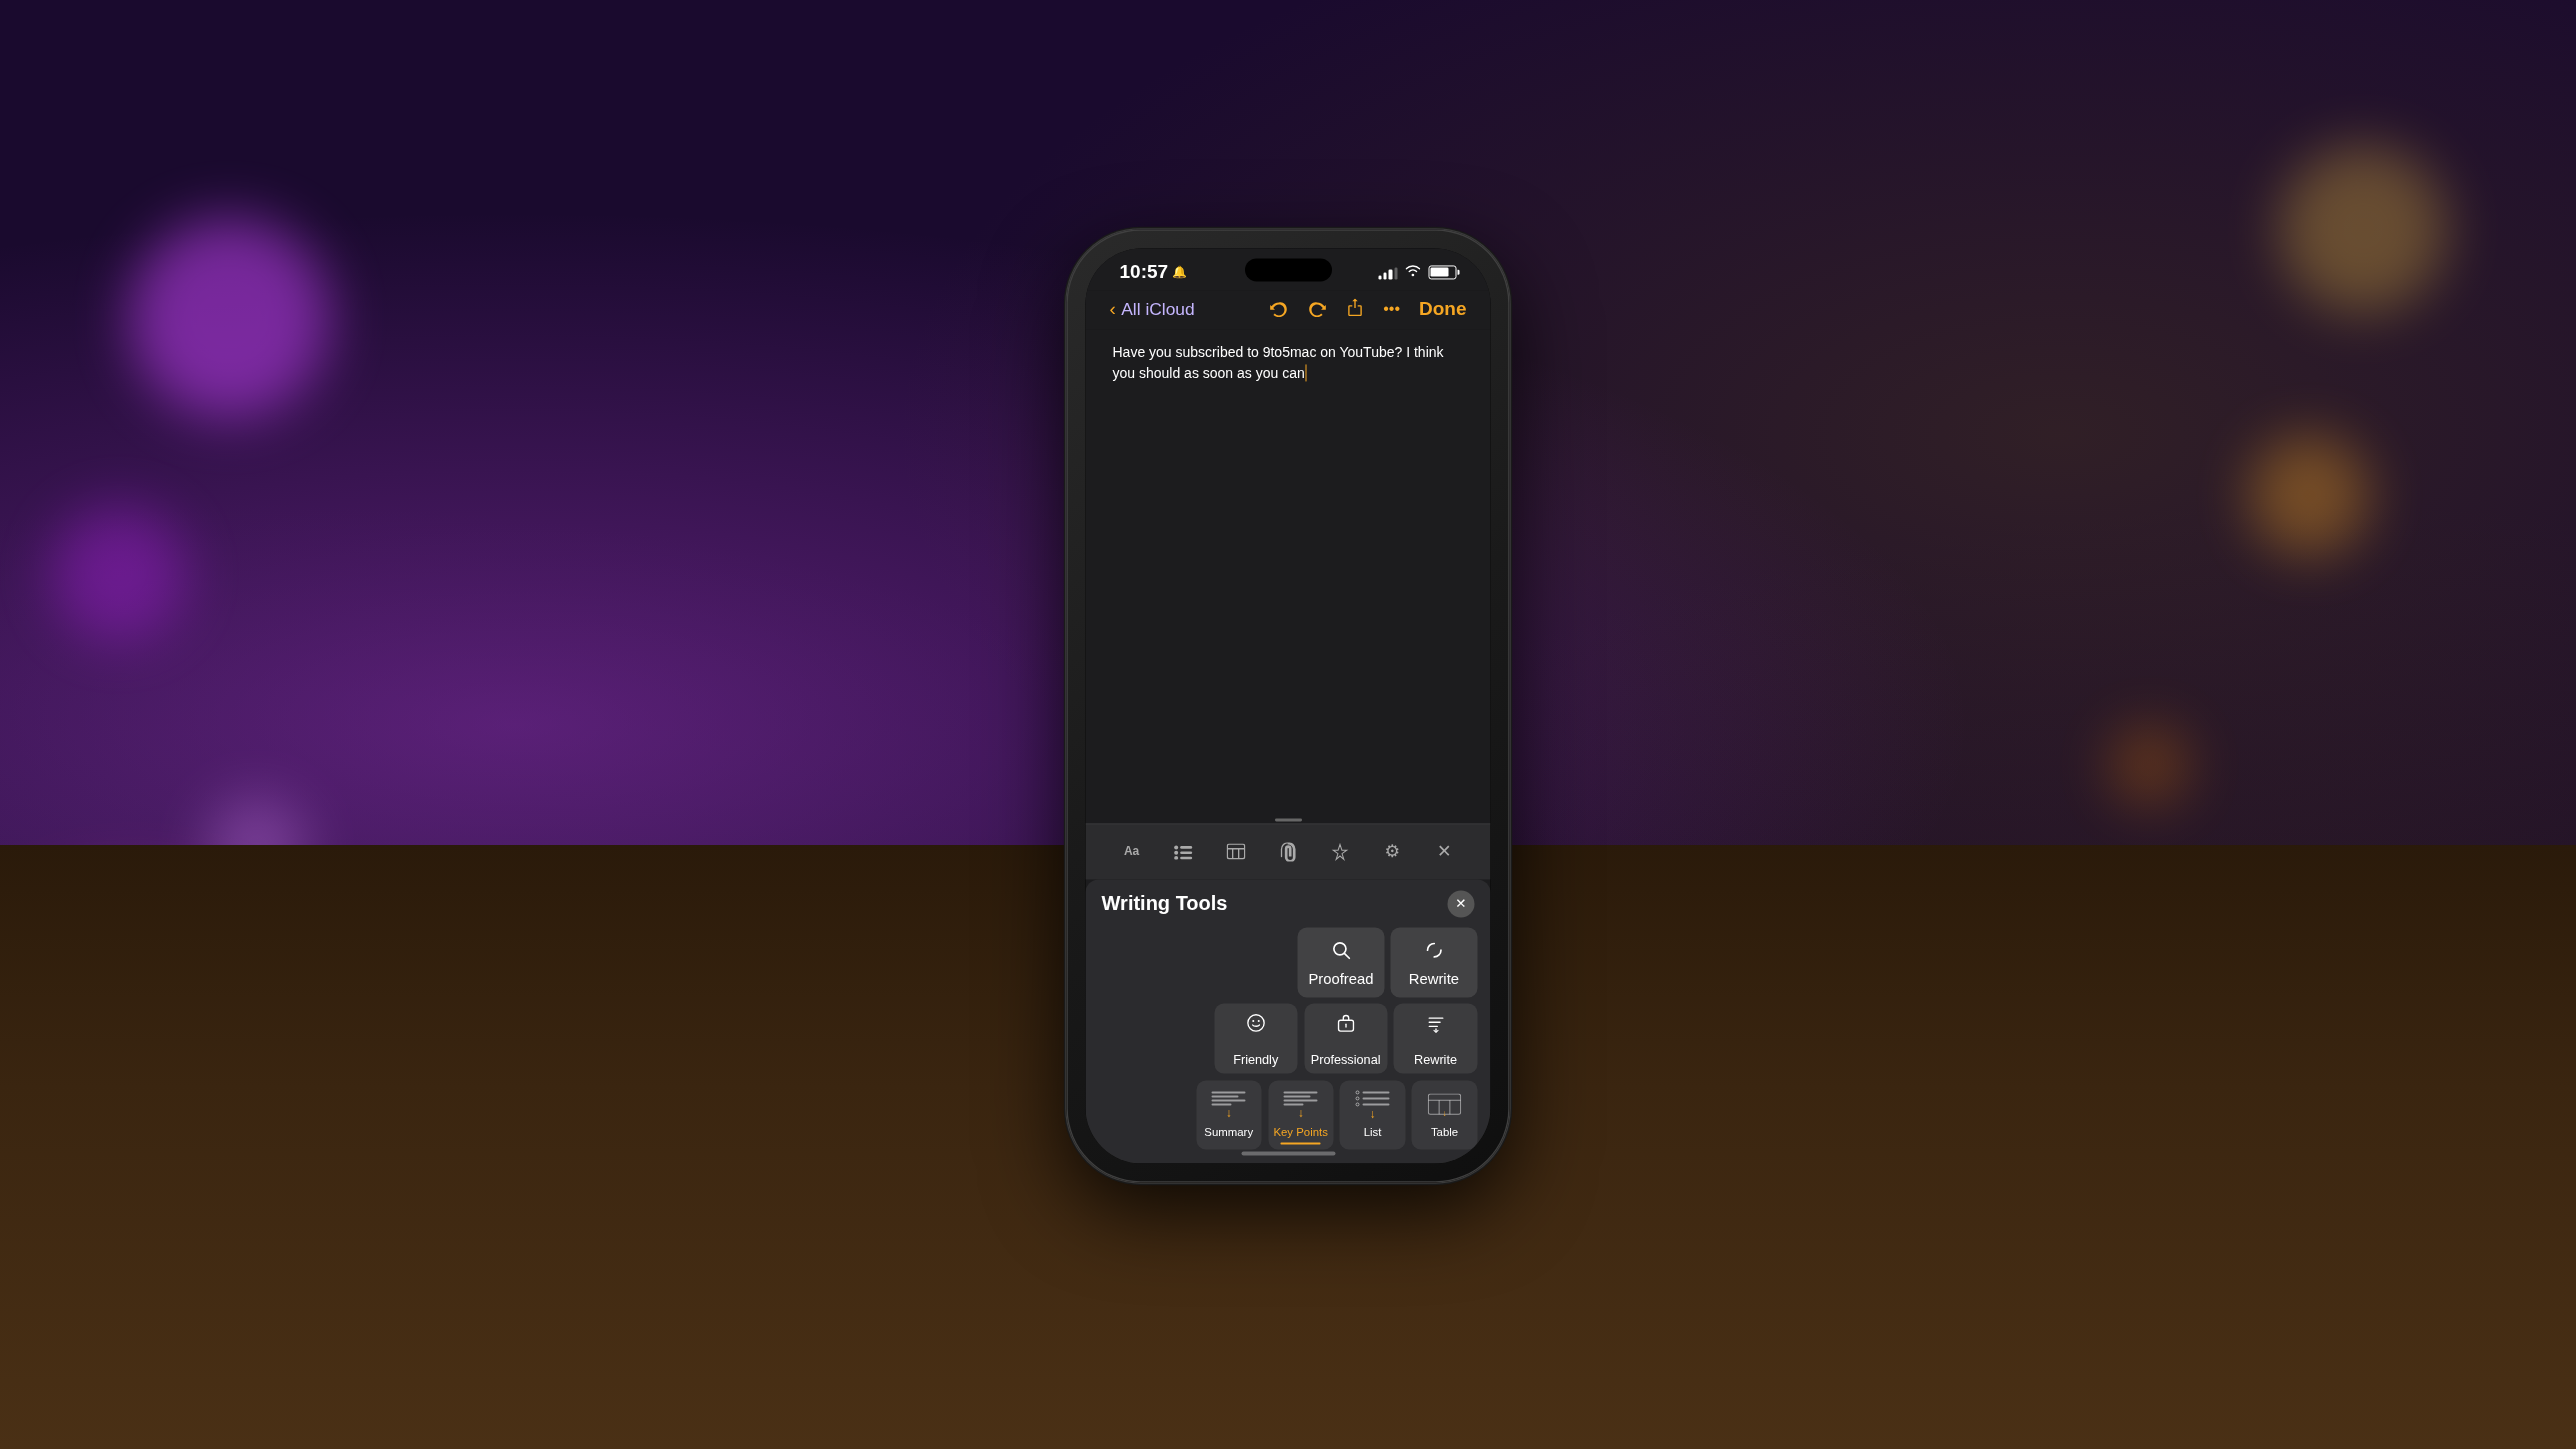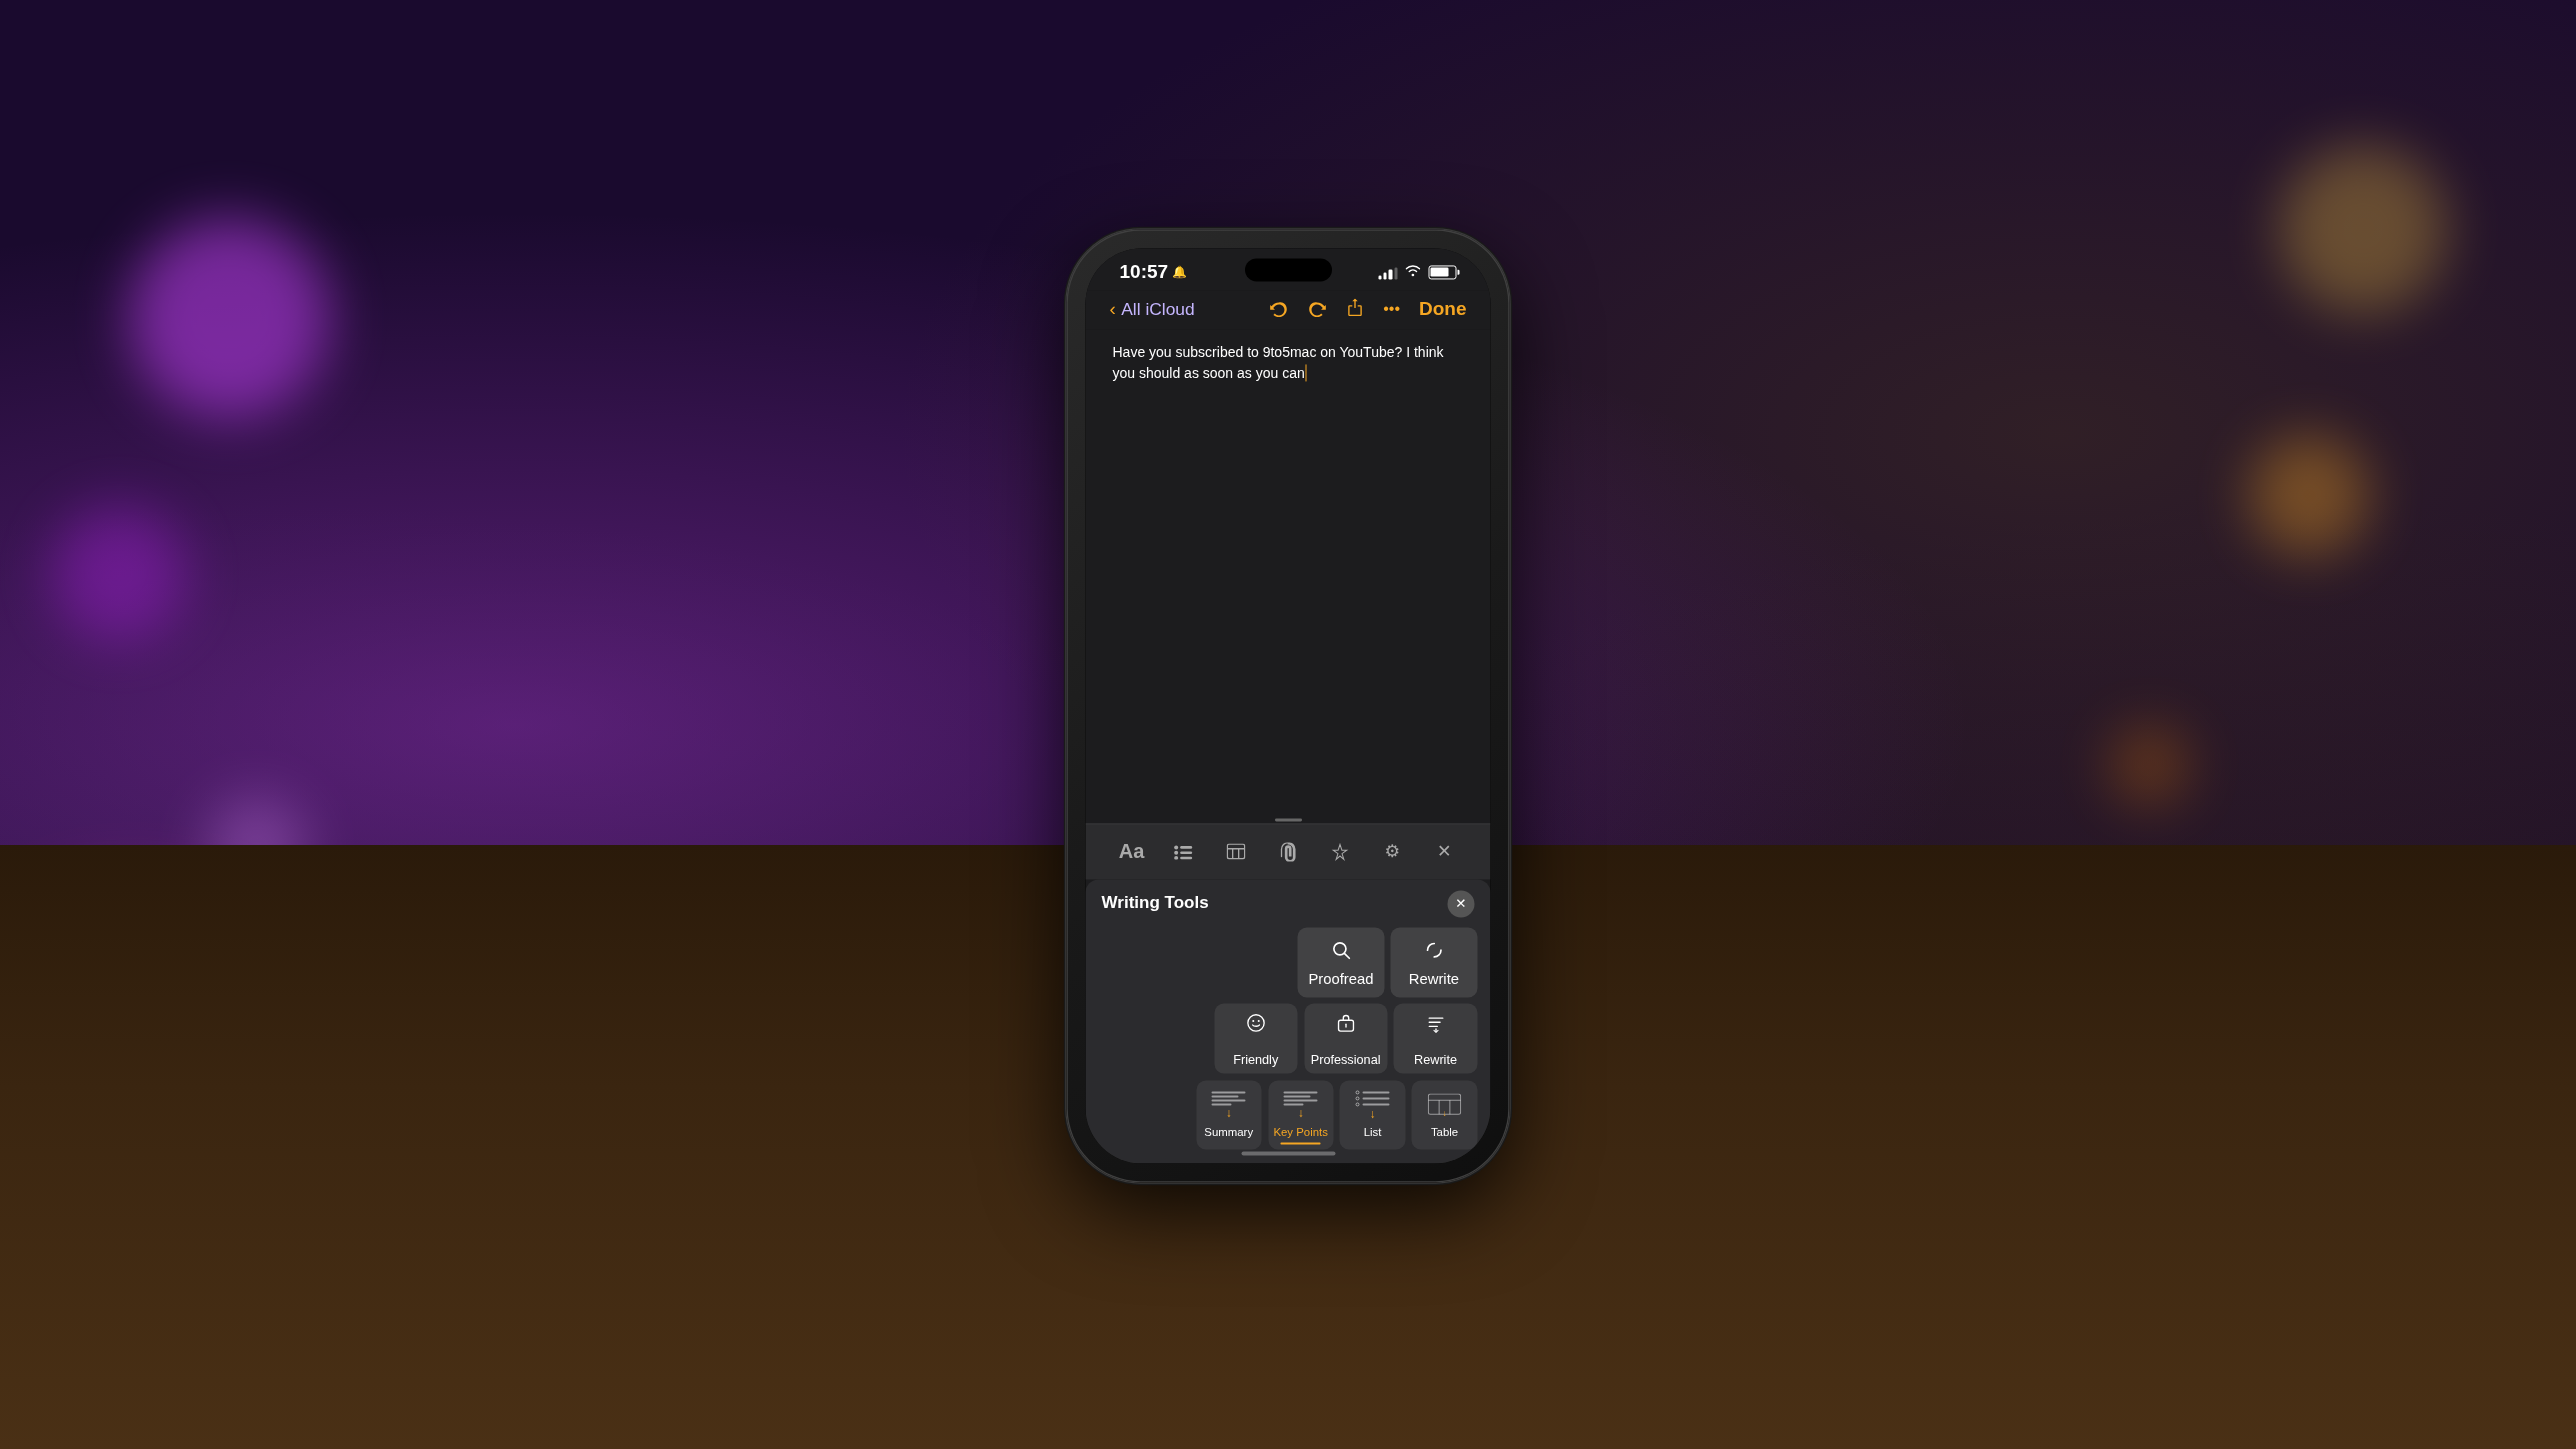--- a/index.html
+++ b/index.html
@@ -257,21 +257,21 @@
     .panel-header {
       display: flex;
       justify-content: space-between;
       align-items: center;
       margin-bottom: 10.7px;
       padding: 0 2.7px;
     }
 
     .panel-title {
       color: #ffffff;
-      font-size: 17px;
+      font-size: 20px;
       font-weight: 600;
       text-align: right;
     }
 
     .panel-close {
       width: 27px;
       height: 27px;
       background: #555;
       border-radius: 50%;
       display: flex;
@@ -515,21 +515,21 @@
         <div class="note-area">
           <div class="note-text">
             <span>Have you subscribed to 9to5mac on YouTube? I think you should as soon as you can</span><span class="cursor"></span>
           </div>
         </div>
 
         <div class="format-toolbar" style="position:relative;">
           <div style="position:absolute;top:0;left:50%;transform:translateX(-50%) translateY(-100%);padding:2.7px 0;">
             <div style="width:27px;height:2.7px;background:#666;border-radius:1.3px;"></div>
           </div>
-          <span class="format-btn" style="font-size:20px;color:#aaa;font-weight:600;">Aa</span>
+          <span class="format-btn" style="font-size:12px;color:#aaa;font-weight:600;">Aa</span>
           <span class="format-btn">
             <svg width="20" height="16" viewBox="0 0 30 24">
               <circle cx="4" cy="6" r="3" fill="#aaa"></circle>
               <rect x="10" y="4" width="18" height="4" rx="2" fill="#aaa"></rect>
               <circle cx="4" cy="14" r="3" fill="#aaa"></circle>
               <rect x="10" y="12" width="18" height="4" rx="2" fill="#aaa"></rect>
               <circle cx="4" cy="22" r="3" fill="#aaa"></circle>
               <rect x="10" y="20" width="18" height="4" rx="2" fill="#aaa"></rect>
             </svg>
           </span>

